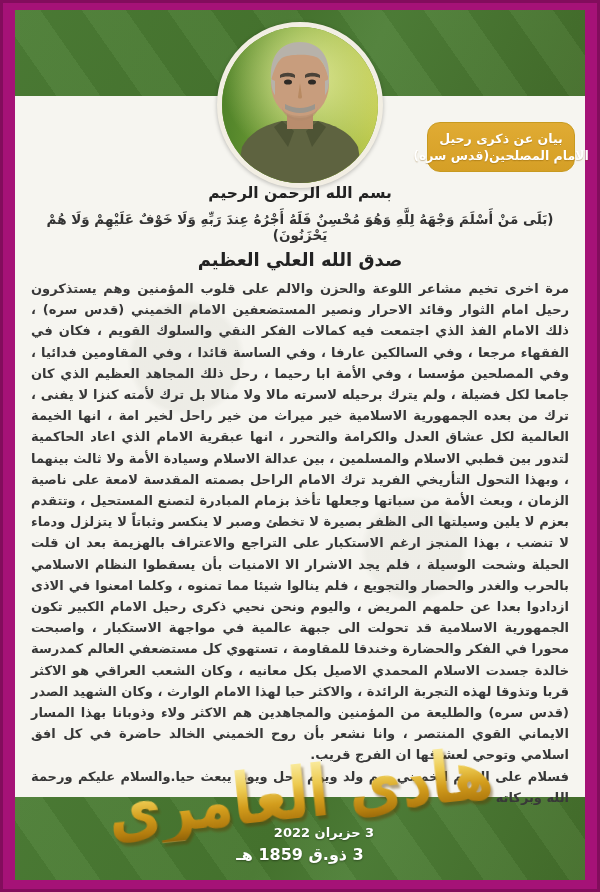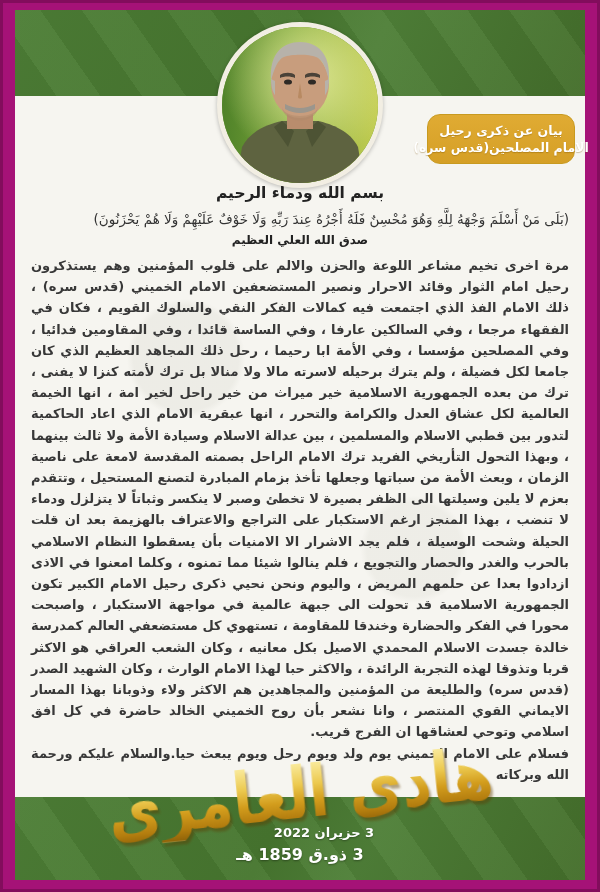--- a/index.html
+++ b/index.html
@@ -30,46 +30,46 @@
   .band.footer{bottom:0;height:83px;}
   .portrait{
     position:absolute;top:12px;left:50%;margin-left:-83px;
     width:156px;height:156px;border-radius:50%;
     border:5px solid #f2eee3;overflow:hidden;z-index:4;
     background:#6f9a36;
     box-shadow:0 1px 4px rgba(0,0,0,0.25);
   }
   .portrait svg{display:block;width:100%;height:100%;}
   .badge{
-    position:absolute;top:104px;right:10px;width:146px;height:48px;
+    position:absolute;top:112px;right:10px;width:146px;height:48px;
     background:linear-gradient(180deg,#e0ab33,#d59f26);
     border:1px solid #c8themed;
     border:1px solid #c89a20;
     border-radius:13px;
     display:flex;flex-direction:column;justify-content:center;align-items:center;
     z-index:3;
   }
   .badge .bl{
     color:#ffffff;font-weight:bold;font-size:12.5px;line-height:17px;
     text-shadow:0 1px 1px rgba(120,80,0,0.35);white-space:nowrap;
   }
   .content{
     position:absolute;top:174px;left:16px;right:16px;z-index:2;
     color:#2f2f2f;
   }
   .basmala{
     text-align:center;font-size:15.5px;font-weight:bold;color:#222;
     margin:0 0 9px 0;
   }
   .verse{
-    text-align:right;font-size:13.5px;font-weight:normal;color:#333;
+    text-align:center;font-size:13.5px;font-weight:bold;color:#333;
     margin:0 0 6px 0;
   }
   .tasdiq{
-    text-align:center;font-size:12px;font-weight:bold;color:#222;
+    text-align:center;font-size:18px;font-weight:bold;color:#222;
     margin:0 0 8px 0;
   }
   .bodytext{
     font-size:13px;font-weight:bold;line-height:21.2px;color:#383838;
     text-align:justify;text-align-last:right;margin:0;
   }
   .closing{
     font-size:13px;font-weight:bold;line-height:21.2px;color:#383838;
     text-align:justify;text-align-last:right;margin:0;
   }
@@ -134,21 +134,21 @@
         <path d="M83 48 C86 45 94 45 98 48 L98 51 C94 49 87 49 83 51 Z" fill="#4a4238"></path>
         <ellipse cx="66" cy="55" rx="4" ry="2.6" fill="#2e2a25"></ellipse>
         <ellipse cx="90" cy="55" rx="4" ry="2.6" fill="#2e2a25"></ellipse>
         <path d="M78 56 L80 70 C80 72 76 72 76 70 Z" fill="#b08257" opacity="0.7"></path>
         <path d="M63 77 Q78 85 93 77 L93 82 Q78 90 63 82 Z" fill="#9b968d"></path>
         <path d="M60 80 C62 92 94 92 96 80 C94 98 62 98 60 80 Z" fill="#b08a6b" opacity="0.55"></path>
       </svg>
     </div>
 
     <div class="content">
-      <p class="basmala">بسم الله ودماء الرحيم</p>
+      <p class="basmala">بسم الله الرحمن الرحيم</p>
       <p class="verse">(بَلَى مَنْ أَسْلَمَ وَجْهَهُ لِلَّهِ وَهُوَ مُحْسِنٌ فَلَهُ أَجْرُهُ عِندَ رَبِّهِ وَلَا خَوْفٌ عَلَيْهِمْ وَلَا هُمْ يَحْزَنُونَ)</p>
       <p class="tasdiq">صدق الله العلي العظيم</p>
       <p class="bodytext">مرة اخرى تخيم مشاعر اللوعة والحزن والالم على قلوب المؤمنين وهم يستذكرون رحيل امام الثوار وقائد الاحرار ونصير المستضعفين الامام الخميني (قدس سره) ، ذلك الامام الفذ الذي اجتمعت فيه كمالات الفكر النقي والسلوك القويم ، فكان في الفقهاء مرجعا ، وفي السالكين عارفا ، وفي الساسة قائدا ، وفي المقاومين فدائيا ، وفي المصلحين مؤسسا ، وفي الأمة ابا رحيما ، رحل ذلك المجاهد العظيم الذي كان جامعا لكل فضيلة ، ولم يترك برحيله لاسرته مالا ولا منالا بل ترك لأمته كنزا لا يفنى ، ترك من بعده الجمهورية الاسلامية خير ميراث من خير راحل لخير امة ، انها الخيمة العالمية لكل عشاق العدل والكرامة والتحرر ، انها عبقرية الامام الذي اعاد الحاكمية لتدور بين قطبي الاسلام والمسلمين ، بين عدالة الاسلام وسيادة الأمة ولا ثالث بينهما ، وبهذا التحول التأريخي الفريد ترك الامام الراحل بصمته المقدسة لامعة على ناصية الزمان ، وبعث الأمة من سباتها وجعلها تأخذ بزمام المبادرة لتصنع المستحيل ، وتتقدم بعزم لا يلين وسيلتها الى الظفر بصيرة لا تخطئ وصبر لا ينكسر وثباتاً لا يتزلزل ودماء لا تنضب ، بهذا المنجز ارغم الاستكبار على التراجع والاعتراف بالهزيمة بعد ان قلت الحيلة وشحت الوسيلة ، فلم يجد الاشرار الا الامنيات بأن يسقطوا النظام الاسلامي بالحرب والغدر والحصار والتجويع ، فلم ينالوا شيئا مما تمنوه ، وكلما امعنوا في الاذى ازدادوا بعدا عن حلمهم المريض ، واليوم ونحن نحيي ذكرى رحيل الامام الكبير تكون الجمهورية الاسلامية قد تحولت الى جبهة عالمية في مواجهة الاستكبار ، واصبحت محورا في الفكر والحضارة وخندقا للمقاومة ، تستهوي كل مستضعفي العالم كمدرسة خالدة جسدت الاسلام المحمدي الاصيل بكل معانيه ، وكان الشعب العراقي هو الاكثر قربا وتذوقا لهذه التجربة الرائدة ، والاكثر حبا لهذا الامام الوارث ، وكان الشهيد الصدر (قدس سره) والطليعة من المؤمنين والمجاهدين هم الاكثر ولاء وذوبانا بهذا المسار الايماني القوي المنتصر ، وانا نشعر بأن روح الخميني الخالد حاضرة في كل افق اسلامي وتوحي لعشاقها ان الفرج قريب.</p>
       <p class="closing">فسلام على الامام الخميني يوم ولد ويوم رحل ويوم يبعث حيا.والسلام عليكم ورحمة الله وبركاته</p>
     </div>
 
     <div class="band footer"></div>
 
     <div class="signature">
       <span class="calli">هادي العامري</span>

